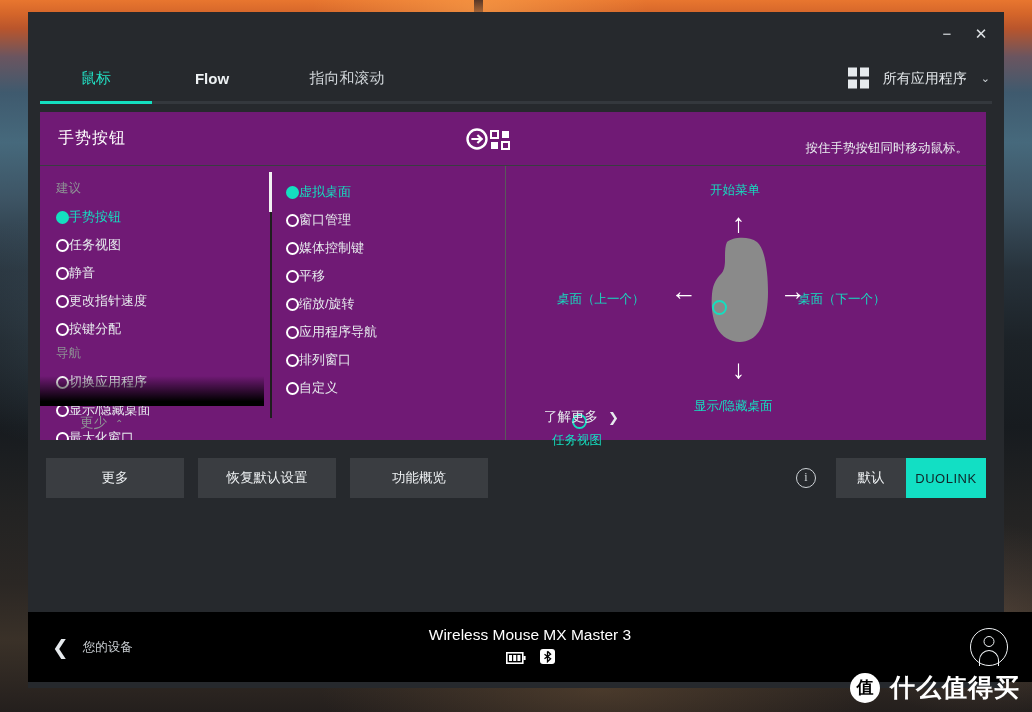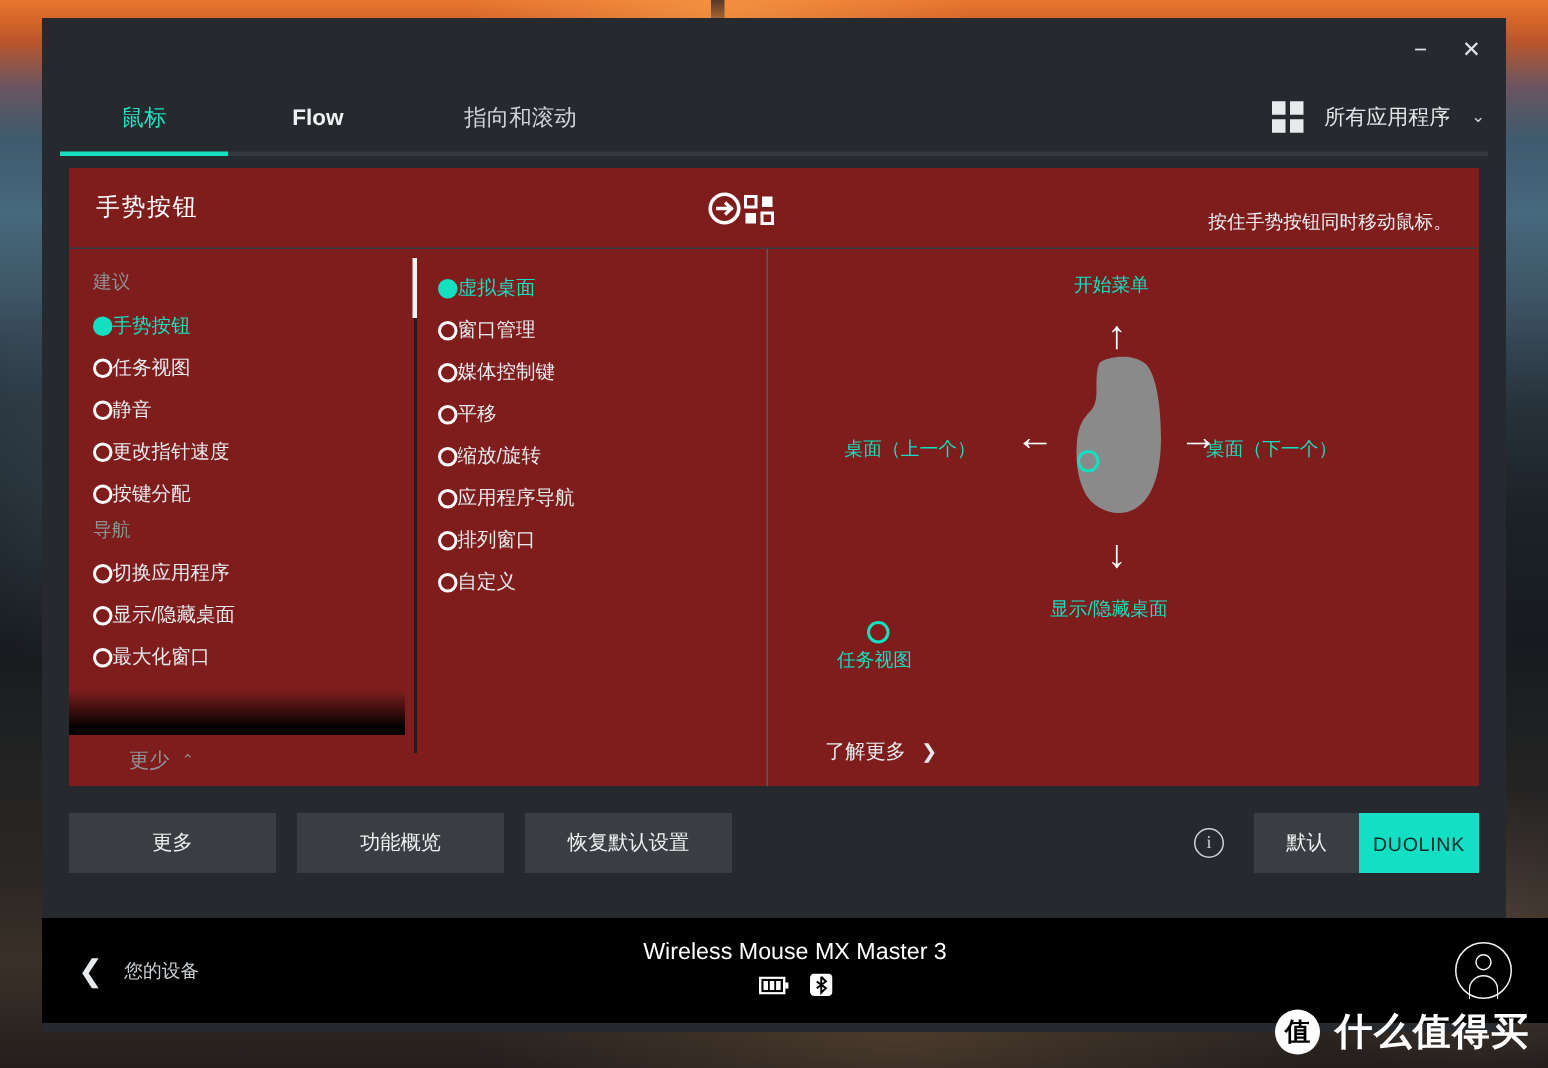--- a/index.html
+++ b/index.html
@@ -96,24 +96,24 @@
     position: absolute; left: 12px; right: 12px; bottom: 0;
     height: 3px; background: #34383d;
   }
   .underline-track .active-bar {
     position: absolute; left: 0; top: 0; height: 3px; width: 112px;
     background: #14dfc0;
   }
 
   
   .card {
-    margin: 8px 18px 0 18px;
-    background: #7f1d1d;
+    margin: 8px 18px 0 12px;
+    background: #701a75;
     flex: none;
-    height: 412px;
+    height: 328px;
     display: flex; flex-direction: column;
     position: relative;
   }
   .card-head {
     height: 54px; flex: none;
     display: flex; align-items: center;
     border-bottom: 1px solid #3a3d41;
     position: relative;
   }
   .card-title {
@@ -463,22 +463,22 @@
             <span class="lm-chev">❯</span>
           </div>
         </div>
       </div>
 
     </div>
   </div>
 
   <div class="btnbar">
     <button class="btn">更多</button>
+    <button class="btn">恢复默认设置</button>
     <button class="btn">功能概览</button>
-    <button class="btn">恢复默认设置</button>
     <div class="spacer"></div>
     <div class="info-icon">i</div>
     <div class="btn-default">默认</div>
     <div class="btn-duolink">DUOLINK</div>
   </div>
 
 </div>
 
 <div class="footer">
 

